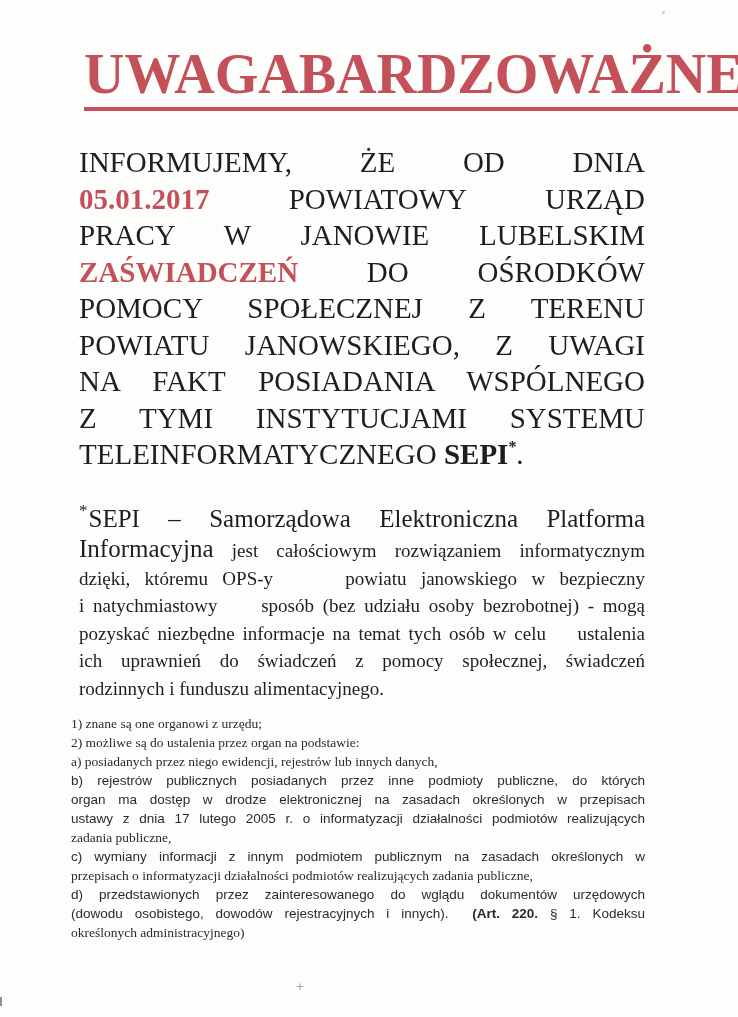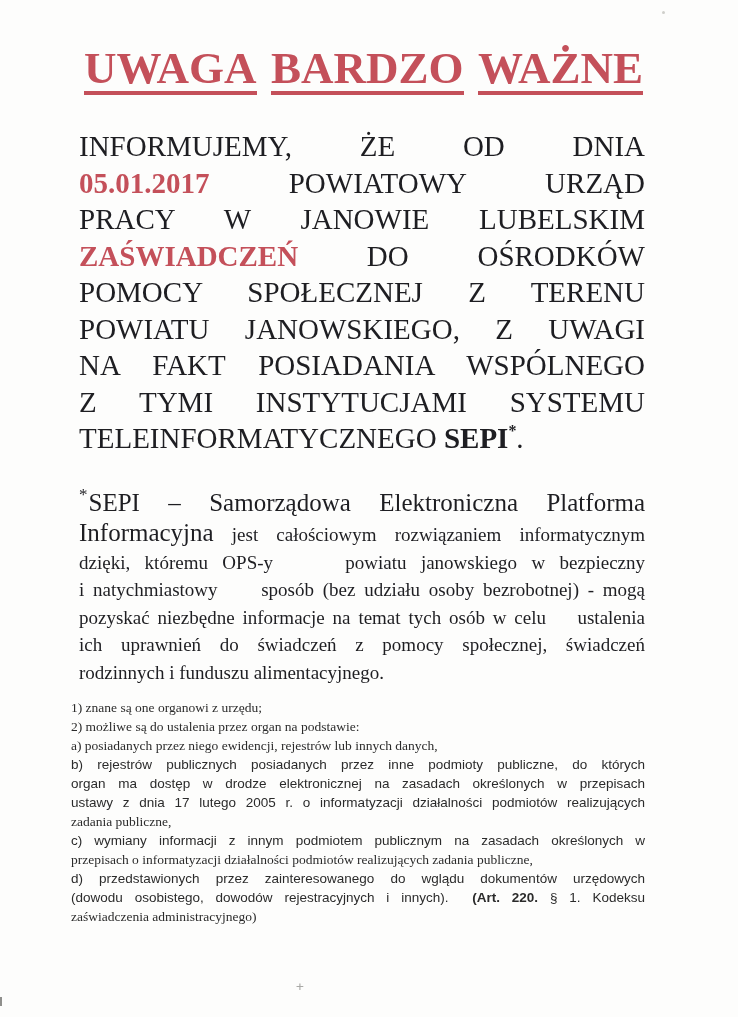--- a/index.html
+++ b/index.html
@@ -15,25 +15,26 @@
     overflow: hidden;
     color: #1e1e22;
   }
   
   .title-row {
     display: flex;
     justify-content: space-between;
     margin: 46px 95px 0 84px;
   }
   .title-word {
-    font-size: 45px;
+    font-size: 56px;
     font-weight: bold;
     line-height: 1.0;
     color: #c4505a;
     border-bottom: 4px solid #c4505a;
+    padding-bottom: 5px;
     white-space: nowrap;
   }
   
   .tline { white-space: pre-wrap; }
   .jline { text-align: justify; text-align-last: justify; }
   .lline { text-align: left; text-align-last: left; font-family: Liberation Serif, serif; }
 
   .main-block {
     margin: 33px 93px 0 79px;
     font-size: 29px;
@@ -137,20 +138,20 @@
       <div class="tline lline"><span class="seg-lg">2) możliwe są do ustalenia przez organ na podstawie:</span></div>
       <div class="tline lline"><span class="seg-lg">a) posiadanych przez niego ewidencji, rejestrów lub innych danych,</span></div>
       <div class="tline jline"><span class="seg-lg">b) rejestrów publicznych posiadanych przez inne podmioty publiczne, do których</span></div>
       <div class="tline jline"><span class="seg-lg">organ ma dostęp w drodze elektronicznej na zasadach określonych w przepisach</span></div>
       <div class="tline jline"><span class="seg-lg">ustawy z dnia 17 lutego 2005 r. o informatyzacji działalności podmiotów realizujących</span></div>
       <div class="tline lline"><span class="seg-lg">zadania publiczne,</span></div>
       <div class="tline jline"><span class="seg-lg">c) wymiany informacji z innym podmiotem publicznym na zasadach określonych w</span></div>
       <div class="tline lline"><span class="seg-lg">przepisach o informatyzacji działalności podmiotów realizujących zadania publiczne,</span></div>
       <div class="tline jline"><span class="seg-lg">d) przedstawionych przez zainteresowanego do wglądu dokumentów urzędowych</span></div>
       <div class="tline jline"><span class="seg-lg">(dowodu osobistego, dowodów rejestracyjnych i innych). &nbsp;</span><span class="seg-lb">(Art. 220.</span><span class="seg-lg"> § 1. Kodeksu</span></div>
-      <div class="tline lline"><span class="seg-lg">zaświadczenia administracyjnego)</span></div>
+      <div class="tline lline"><span class="seg-lg">określonych administracyjnego)</span></div>
     </div>
 
   <div class="crop-mark">+</div>
   <div class="dot-topright"></div>
   <div class="edge-tick"></div>
 
 </div>
 
 </body></html>

